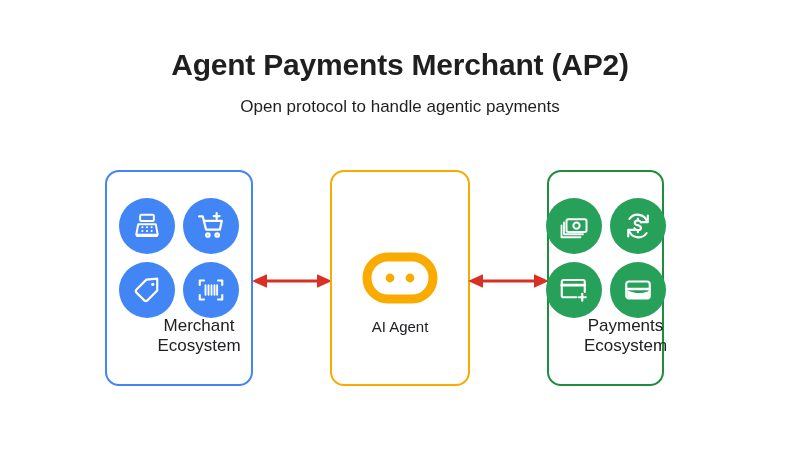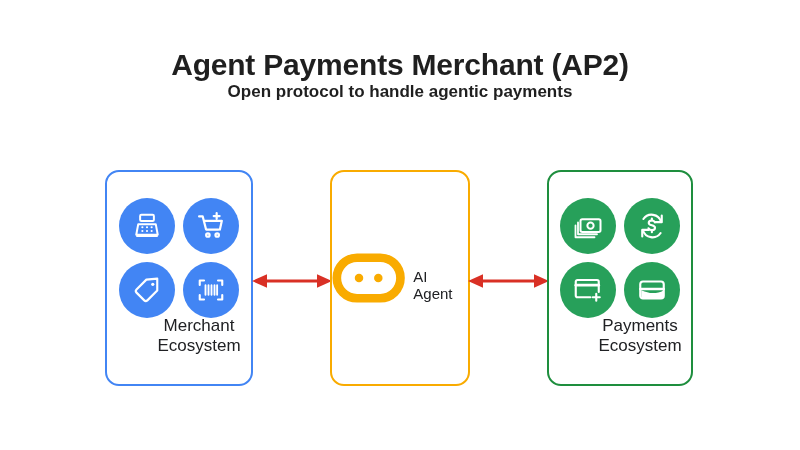--- a/index.html
+++ b/index.html
@@ -27,24 +27,24 @@
   .title {
     font-size: 30px;
     font-weight: bold;
     letter-spacing: -0.2px;
     color: #1f1f1f;
     line-height: 1.1;
     margin: 0;
   }
   .subtitle {
     font-size: 17px;
-    font-weight: bold;
+    font-weight: normal;
     color: #1f1f1f;
     line-height: 1.2;
-    margin: 1px 0 0 0;
+    margin: 16px 0 0 0;
   }
 
   
   .diagram {
     position: absolute;
     top: 170px;
     left: 0;
     width: 800px;
     height: 220px;
   }
@@ -66,21 +66,21 @@
     width: 148px;
     border-color: #4285f4;
   }
   .card-agent {
     left: 330px;
     width: 140px;
     border-color: #f9ab00;
   }
   .card-payments {
     left: 547px;
-    width: 146px;
+    width: 117px;
     border-color: #1e8e3e;
   }
 
   .icon-grid {
     margin-top: 26px;
     display: grid;
     grid-template-columns: repeat(2, 56px);
     grid-template-rows: repeat(2, 56px);
     gap: 8px 8px;
   }
@@ -103,28 +103,28 @@
     width: 100%;
     text-align: center;
     font-size: 17px;
     color: #202124;
     margin-left: 20px;
   }
 
   
   .agent-inner {
     position: absolute;
-    top: 0;
+    top: 15px;
     left: 0;
     width: 100%;
     height: 100%;
     display: flex;
+    flex-direction: column;
     align-items: center;
     justify-content: center;
-    gap: 8px;
   }
   .agent-face {
     width: 76px;
     height: 52px;
   }
   .agent-label {
     margin-top: 14px;
     font-size: 15px;
     color: #202124;
   }

